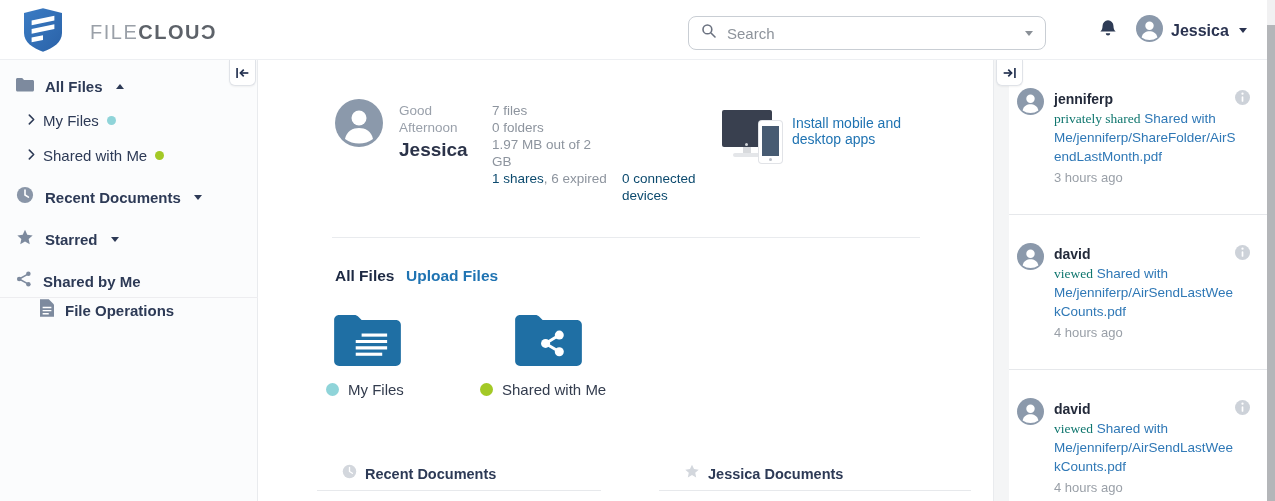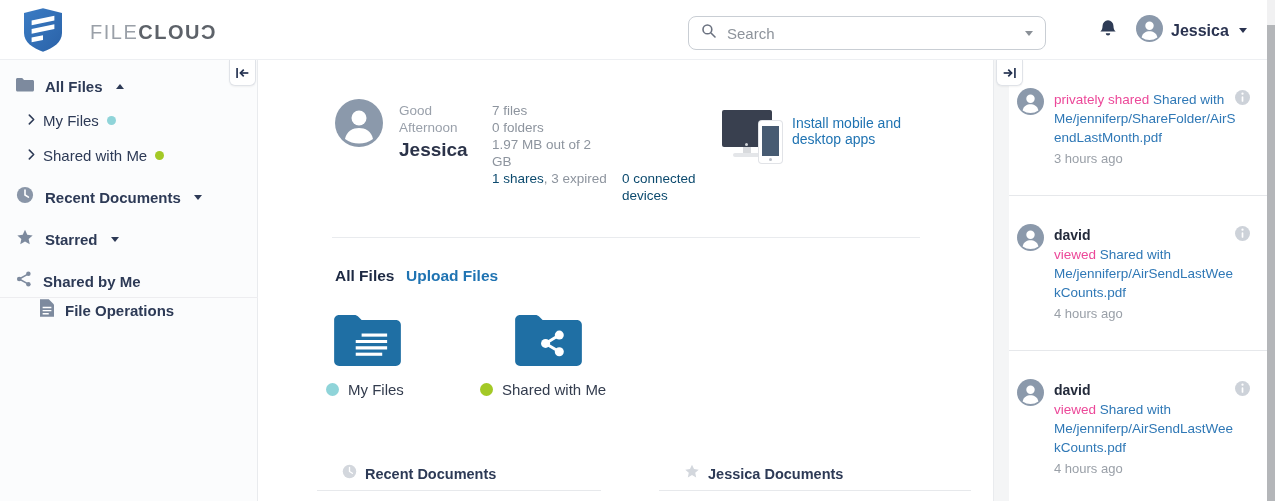--- a/index.html
+++ b/index.html
@@ -81,21 +81,21 @@
 
   
   .rsidebar { position:absolute; left:993px; top:60px; width:282px; height:441px; background:#f4f5f6;
     border-left:1px solid #e9ebee; }
   .feed { position:absolute; left:15px; top:0; width:260px; height:441px; background:#fff; }
   .entry { position:relative; padding:30px 30px 27px 45px; border-bottom:1px solid #e6e8eb; }
   .entry:last-child { border-bottom:none; }
   .entry-avatar { position:absolute; left:8px; top:28px; }
   .entry-user { font-size:14px; font-weight:700; color:#232a3a; line-height:19px; }
   .entry-text { font-size:13.5px; line-height:19px; overflow-wrap:anywhere; }
-  .entry-action { color:#ec4899; }
+  .entry-action { color:#0f766e;font-family:Liberation Serif, serif; }
   .feed-link { color:#2f78b6; cursor:pointer; }
   .entry-time { font-size:13px; color:#9aa0a8; margin-top:3px; line-height:18px; }
   .info-icon { position:absolute; right:19px; top:30px; cursor:pointer; }
 
   
   .scrollbar { position:absolute; right:0; top:0; width:8px; height:501px; background:#f1f1f2; z-index:9; }
   .scroll-thumb { position:absolute; left:0; top:25px; width:8px; height:476px; background:#b4b6b9; }
 </style>
 </head>
 <body>
@@ -245,21 +245,21 @@
       <path d="M10 40c1.5-8 8-11 14-11s12.5 3 14 11a24 24 0 0 1-28 0z" fill="#fff"></path>
     </svg>
   </span>
   <div class="greet">Good Afternoon</div>
   <div class="greet-name">Jessica</div>
 
   <div class="stats1">
     <div>7 files</div>
     <div>0 folders</div>
     <div>1.97 MB out of 2 GB</div>
-    <div><span class="blue-link">1 shares</span><span>, 3 expired</span></div>
+    <div><span class="blue-link">1 shares</span><span>, 6 expired</span></div>
   </div>
   <div class="stats2">
     <span class="blue-link">0 connected devices</span>
   </div>
 
   <div class="illus">
     <span class="monitor">
         <span class="monitor-dot"></span>
       </span>
     <span class="stand-neck"></span>
@@ -332,20 +332,21 @@
   <div class="feed">
 
     <div class="entry">
       <span class="entry-avatar">
         <svg width="27" height="27" viewBox="0 0 48 48">
           <circle cx="24" cy="24" r="24" fill="#8b99ab"></circle>
             <circle cx="24" cy="19" r="7.5" fill="#fff"></circle>
           <path d="M10 40c1.5-8 8-11 14-11s12.5 3 14 11a24 24 0 0 1-28 0z" fill="#fff"></path>
         </svg>
       </span>
+      <div class="entry-user">jenniferp</div>
       <div class="entry-text">
         <span class="entry-action">privately shared</span>
         <span class="feed-link">Shared with Me/jenniferp/ShareFolder/AirSendLastMonth.pdf</span>
       </div>
       <div class="entry-time">3 hours ago</div>
       <span class="info-icon">
         <svg width="15" height="15" viewBox="0 0 16 16">
           <circle cx="8" cy="8" r="8" fill="#cdd2d9"></circle>
           <rect x="7.1" y="6.6" width="1.8" height="6" rx="0.9" fill="#fff"></rect>
           <circle cx="8" cy="3.9" r="1.2" fill="#fff"></circle>

